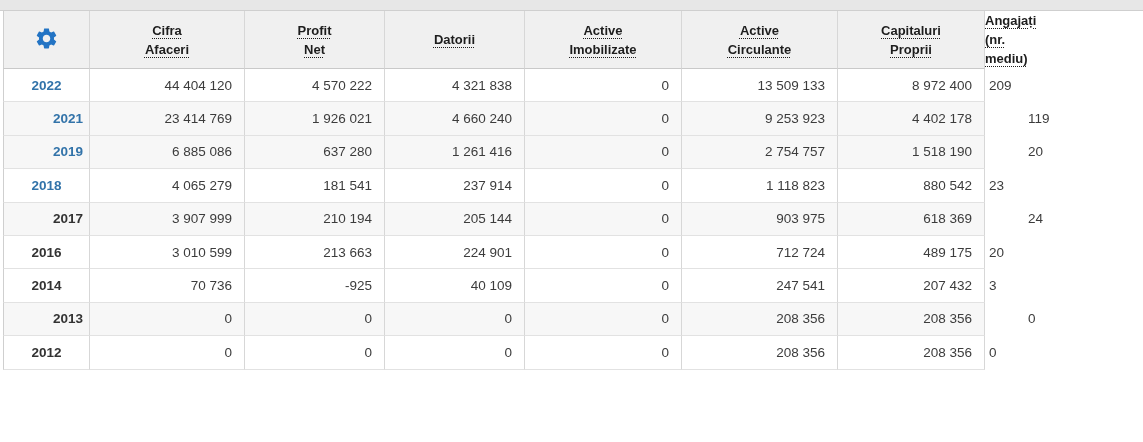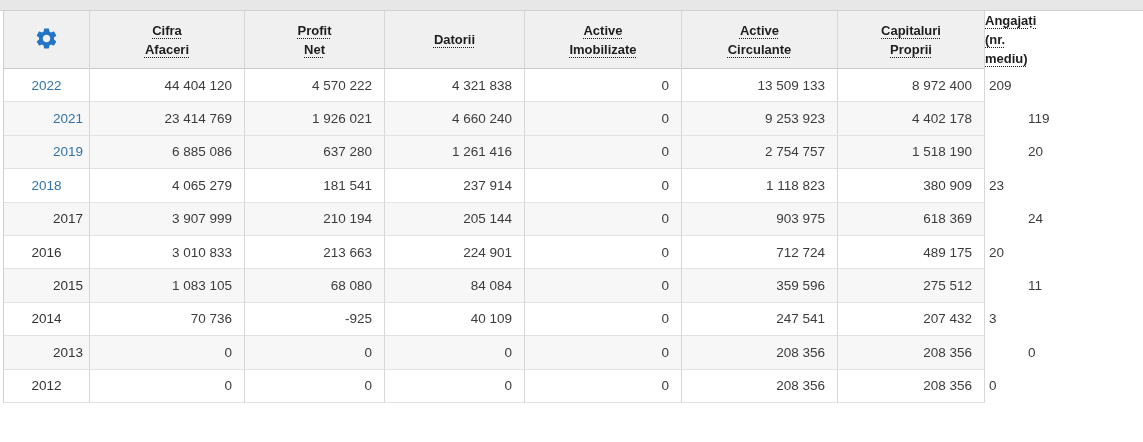--- a/index.html
+++ b/index.html
@@ -54,21 +54,21 @@
     font-size: 13.5px;
     color: #3c3c3c;
     text-align: right;
     padding: 0 12px 0 4px;
     border-bottom: 1px solid #e2e2e2;
     background: #ffffff;
     white-space: nowrap;
   }
   tr.alt td { background: var(--alt-row-bg, #f7f7f7); padding-left: 43px; }
   td.year-cell { text-align: center; padding: 0; }
-  .year { font-size: 13.5px; color: #333333; }
+  .year { font-size: 13.5px; color: #333333; font-weight: bold; }
   .year.link { color: var(--link-blue, #3273a9); cursor: pointer; }
   .gear-btn {
     display: inline-flex;
     align-items: center;
     justify-content: center;
     cursor: pointer;
   }
   .gear-btn svg { fill: var(--gear-blue, #2374c4); }
 </style>
 </head>
@@ -169,62 +169,50 @@
 
   <tr class="data-row">
     <td class="year-cell">
       <span class="year link">2018</span>
     </td>
     <td class="val">4 065 279</td>
     <td class="val">181 541</td>
     <td class="val">237 914</td>
     <td class="val">0</td>
     <td class="val">1 118 823</td>
-    <td class="val">380 909</td>
+    <td class="val">880 542</td>
     <td class="val">23</td>
   </tr>
 
   <tr class="data-row alt">
     <td class="year-cell">
       <span class="year">2017</span>
     </td>
     <td class="val">3 907 999</td>
     <td class="val">210 194</td>
     <td class="val">205 144</td>
     <td class="val">0</td>
     <td class="val">903 975</td>
     <td class="val">618 369</td>
     <td class="val">24</td>
   </tr>
 
   <tr class="data-row">
     <td class="year-cell">
       <span class="year">2016</span>
     </td>
-    <td class="val">3 010 833</td>
+    <td class="val">3 010 599</td>
     <td class="val">213 663</td>
     <td class="val">224 901</td>
     <td class="val">0</td>
     <td class="val">712 724</td>
     <td class="val">489 175</td>
     <td class="val">20</td>
   </tr>
 
-  <tr class="data-row alt">
-    <td class="year-cell">
-      <span class="year">2015</span>
-    </td>
-    <td class="val">1 083 105</td>
-    <td class="val">68 080</td>
-    <td class="val">84 084</td>
-    <td class="val">0</td>
-    <td class="val">359 596</td>
-    <td class="val">275 512</td>
-    <td class="val">11</td>
-  </tr>
 
   <tr class="data-row">
     <td class="year-cell">
       <span class="year">2014</span>
     </td>
     <td class="val">70 736</td>
     <td class="val">-925</td>
     <td class="val">40 109</td>
     <td class="val">0</td>
     <td class="val">247 541</td>

